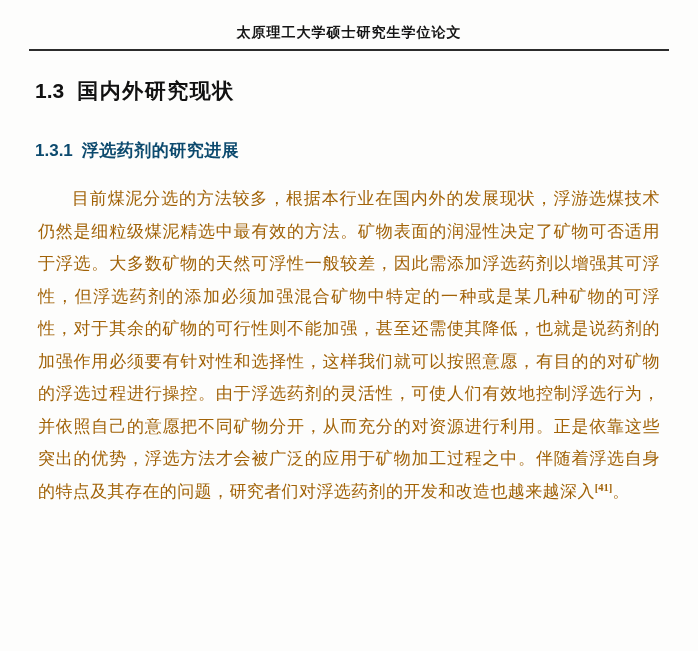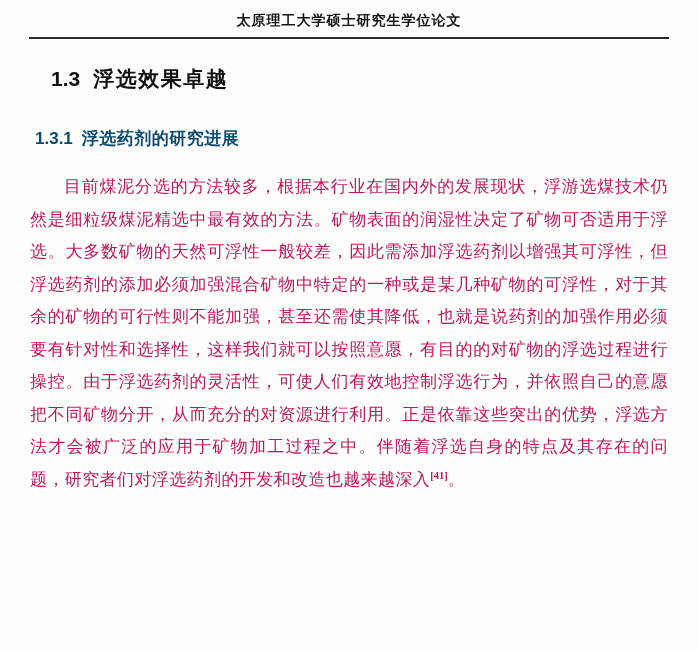--- a/index.html
+++ b/index.html
@@ -4,21 +4,21 @@
 <style>
   html, body { margin: 0; padding: 0; }
   body { background: #ffffff; }
 
   .page {
     position: relative;
     width: 698px;
     height: 651px;
     box-sizing: border-box;
     background: #fdfdfc;
-    padding: 10px 26px 0 26px;
+    padding: 22px 26px 0 26px;
     overflow: hidden;
     color: #1b1b1b;
     font-family: "Liberation Serif", "DejaVu Serif", serif;
   }
 
   .running-header {
     text-align: center;
     font-family: "Liberation Sans", "DejaVu Sans", sans-serif;
     font-weight: 600;
     font-size: 14px;
@@ -38,45 +38,44 @@
     font-family: "Liberation Sans", "DejaVu Sans", sans-serif;
     font-weight: bold;
     font-size: 21px;
     line-height: 26px;
     letter-spacing: 1.5px;
     color: #111;
   }
   .section-heading .heading-num {
     letter-spacing: 0;
     margin-right: 13px;
-    margin-left: 16px;
   }
 
   .subsection-heading {
     margin: 36px 0 0 9px;
     font-family: "Liberation Sans", "DejaVu Sans", sans-serif;
     font-weight: bold;
     font-size: 17px;
     line-height: 22px;
     letter-spacing: 0.5px;
     color: #0c4a6e;
   }
   .subsection-heading .heading-num {
     letter-spacing: 0;
     margin-right: 9px;
   }
 
   .body-para {
-    margin: 4px;
+    margin: 12px;
     font-size: 17px;
     line-height: 32.5px;
     text-align: justify;
     text-indent: 2em;
     letter-spacing: 0.4px;
-    color: #be185d;
+    color: #a16207;
   }
   .body-para.first { margin-top: 21px; }
 
   sup.cite {
     font-size: 10.5px;
     line-height: 0;
     vertical-align: 6px;
     letter-spacing: 0;
     font-weight: 600;
   }
@@ -86,21 +85,21 @@
 
 <div class="page">
 
   <div class="running-header">
     <span>太原理工大学硕士研究生学位论文</span>
   </div>
 
   <hr class="header-rule">
 
   <div class="section-heading">
-    <span class="heading-num">1.3</span><span>浮选效果卓越</span>
+    <span class="heading-num">1.3</span><span>国内外研究现状</span>
   </div>
 
   <div class="subsection-heading">
     <span class="heading-num">1.3.1</span><span>浮选药剂的研究进展</span>
   </div>
 
   <p class="body-para first"><span>目前煤泥分选的方法较多，根据本行业在国内外的发展现状，浮游选煤技术仍然是细粒级煤泥精选中最有效的方法。矿物表面的润湿性决定了矿物可否适用于浮选。大多数矿物的天然可浮性一般较差，因此需添加浮选药剂以增强其可浮性，但浮选药剂的添加必须加强混合矿物中特定的一种或是某几种矿物的可浮性，对于其余的矿物的可行性则不能加强，甚至还需使其降低，也就是说药剂的加强作用必须要有针对性和选择性，这样我们就可以按照意愿，有目的的对矿物的浮选过程进行操控。由于浮选药剂的灵活性，可使人们有效地控制浮选行为，并依照自己的意愿把不同矿物分开，从而充分的对资源进行利用。正是依靠这些突出的优势，浮选方法才会被广泛的应用于矿物加工过程之中。伴随着浮选自身的特点及其存在的问题，研究者们对浮选药剂的开发和改造也越来越深入</span><sup class="cite">[41]</sup><span>。</span></p>
 
 
 </div>

